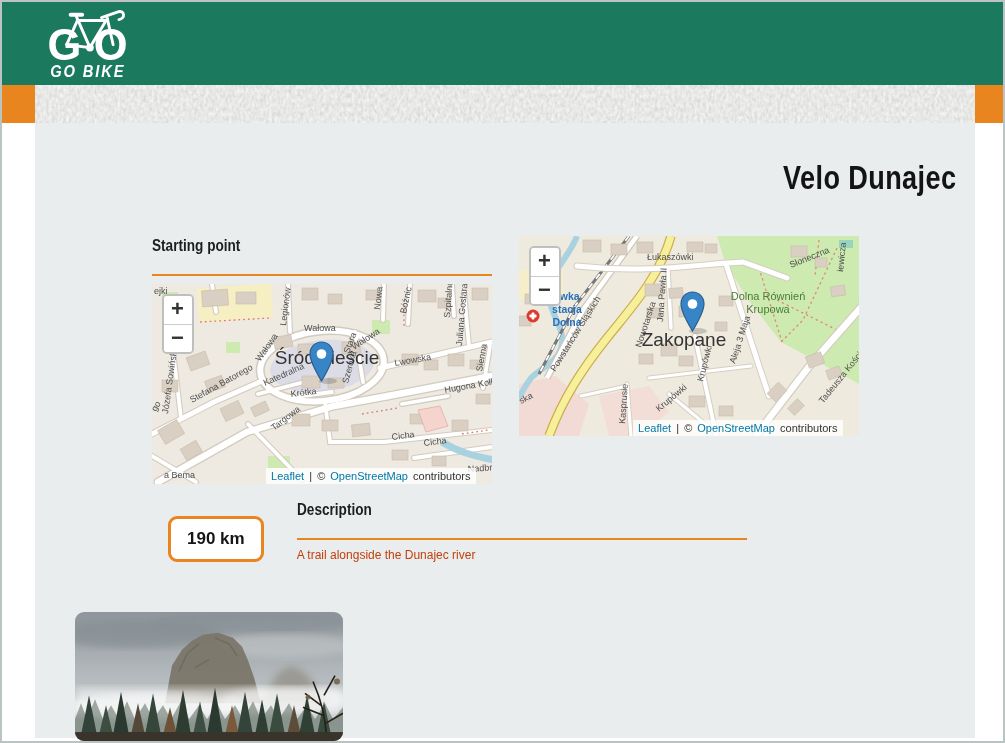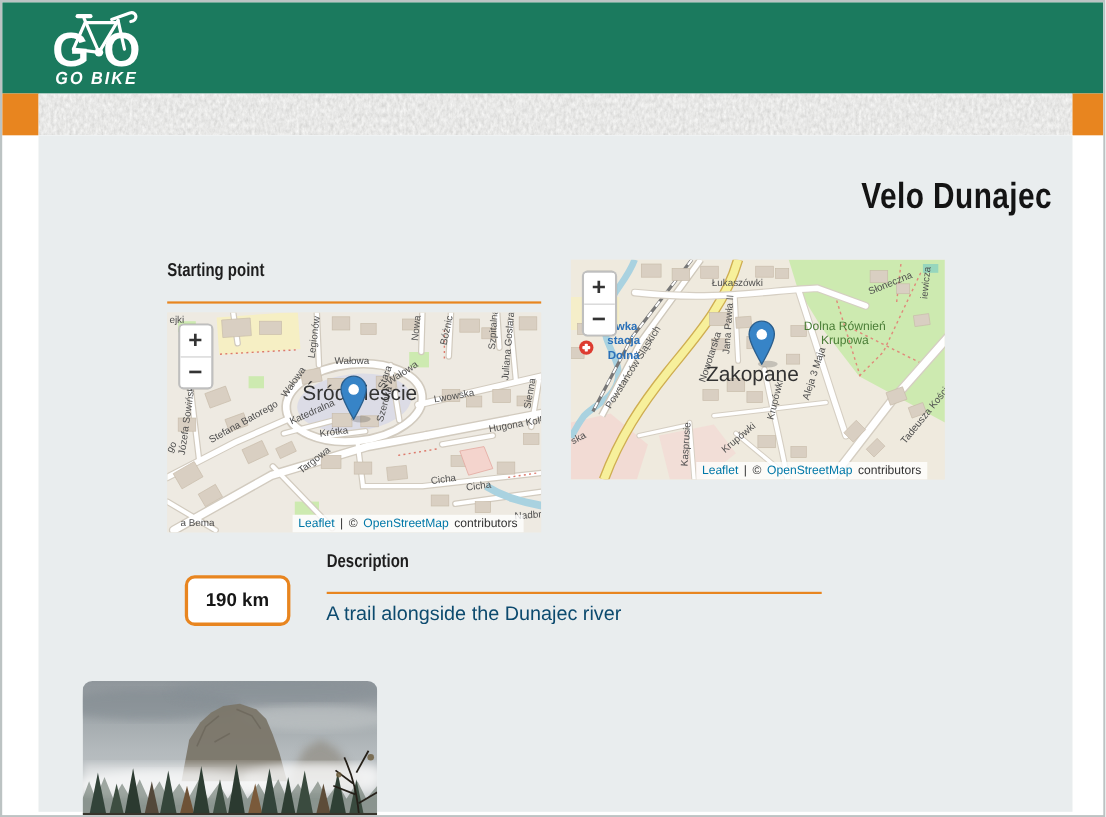--- a/index.html
+++ b/index.html
@@ -68,21 +68,21 @@
   }
   .attrib a{color:#0078a8;text-decoration:none;cursor:pointer}
   .attrib span,.attrib a{margin:0 1px}
   
   .detail-row{display:flex;align-items:flex-end;margin:16px 0 0 133px;gap:33px;}
   .distance-badge{
     background:#fff;border:3px solid var(--orange);border-radius:9px;
     padding:10px 16px;font-size:17px;font-weight:bold;color:#161616;
   }
   .desc-col{width:450px;}
-  .desc-col p{margin-top:4px;font-size:18px;color:#0c4a6e;}
+  .desc-col p{margin-top:4px;font-size:12px;color:#c2410c;}
   
   .landmarks{margin-top:50px;padding:0 45px 0 40px;}
   .landmark-photo{
     width:268px;height:129px;border-radius:9px;overflow:hidden;margin-top:10px;cursor:pointer;
   }
   .landmark-photo svg{display:block;width:100%;height:100%}
   
   text{font-family:"Liberation Sans",sans-serif;}
   .st{fill:#4f4f4f;font-size:9px;}
   .place{fill:#333;font-size:19px;}

